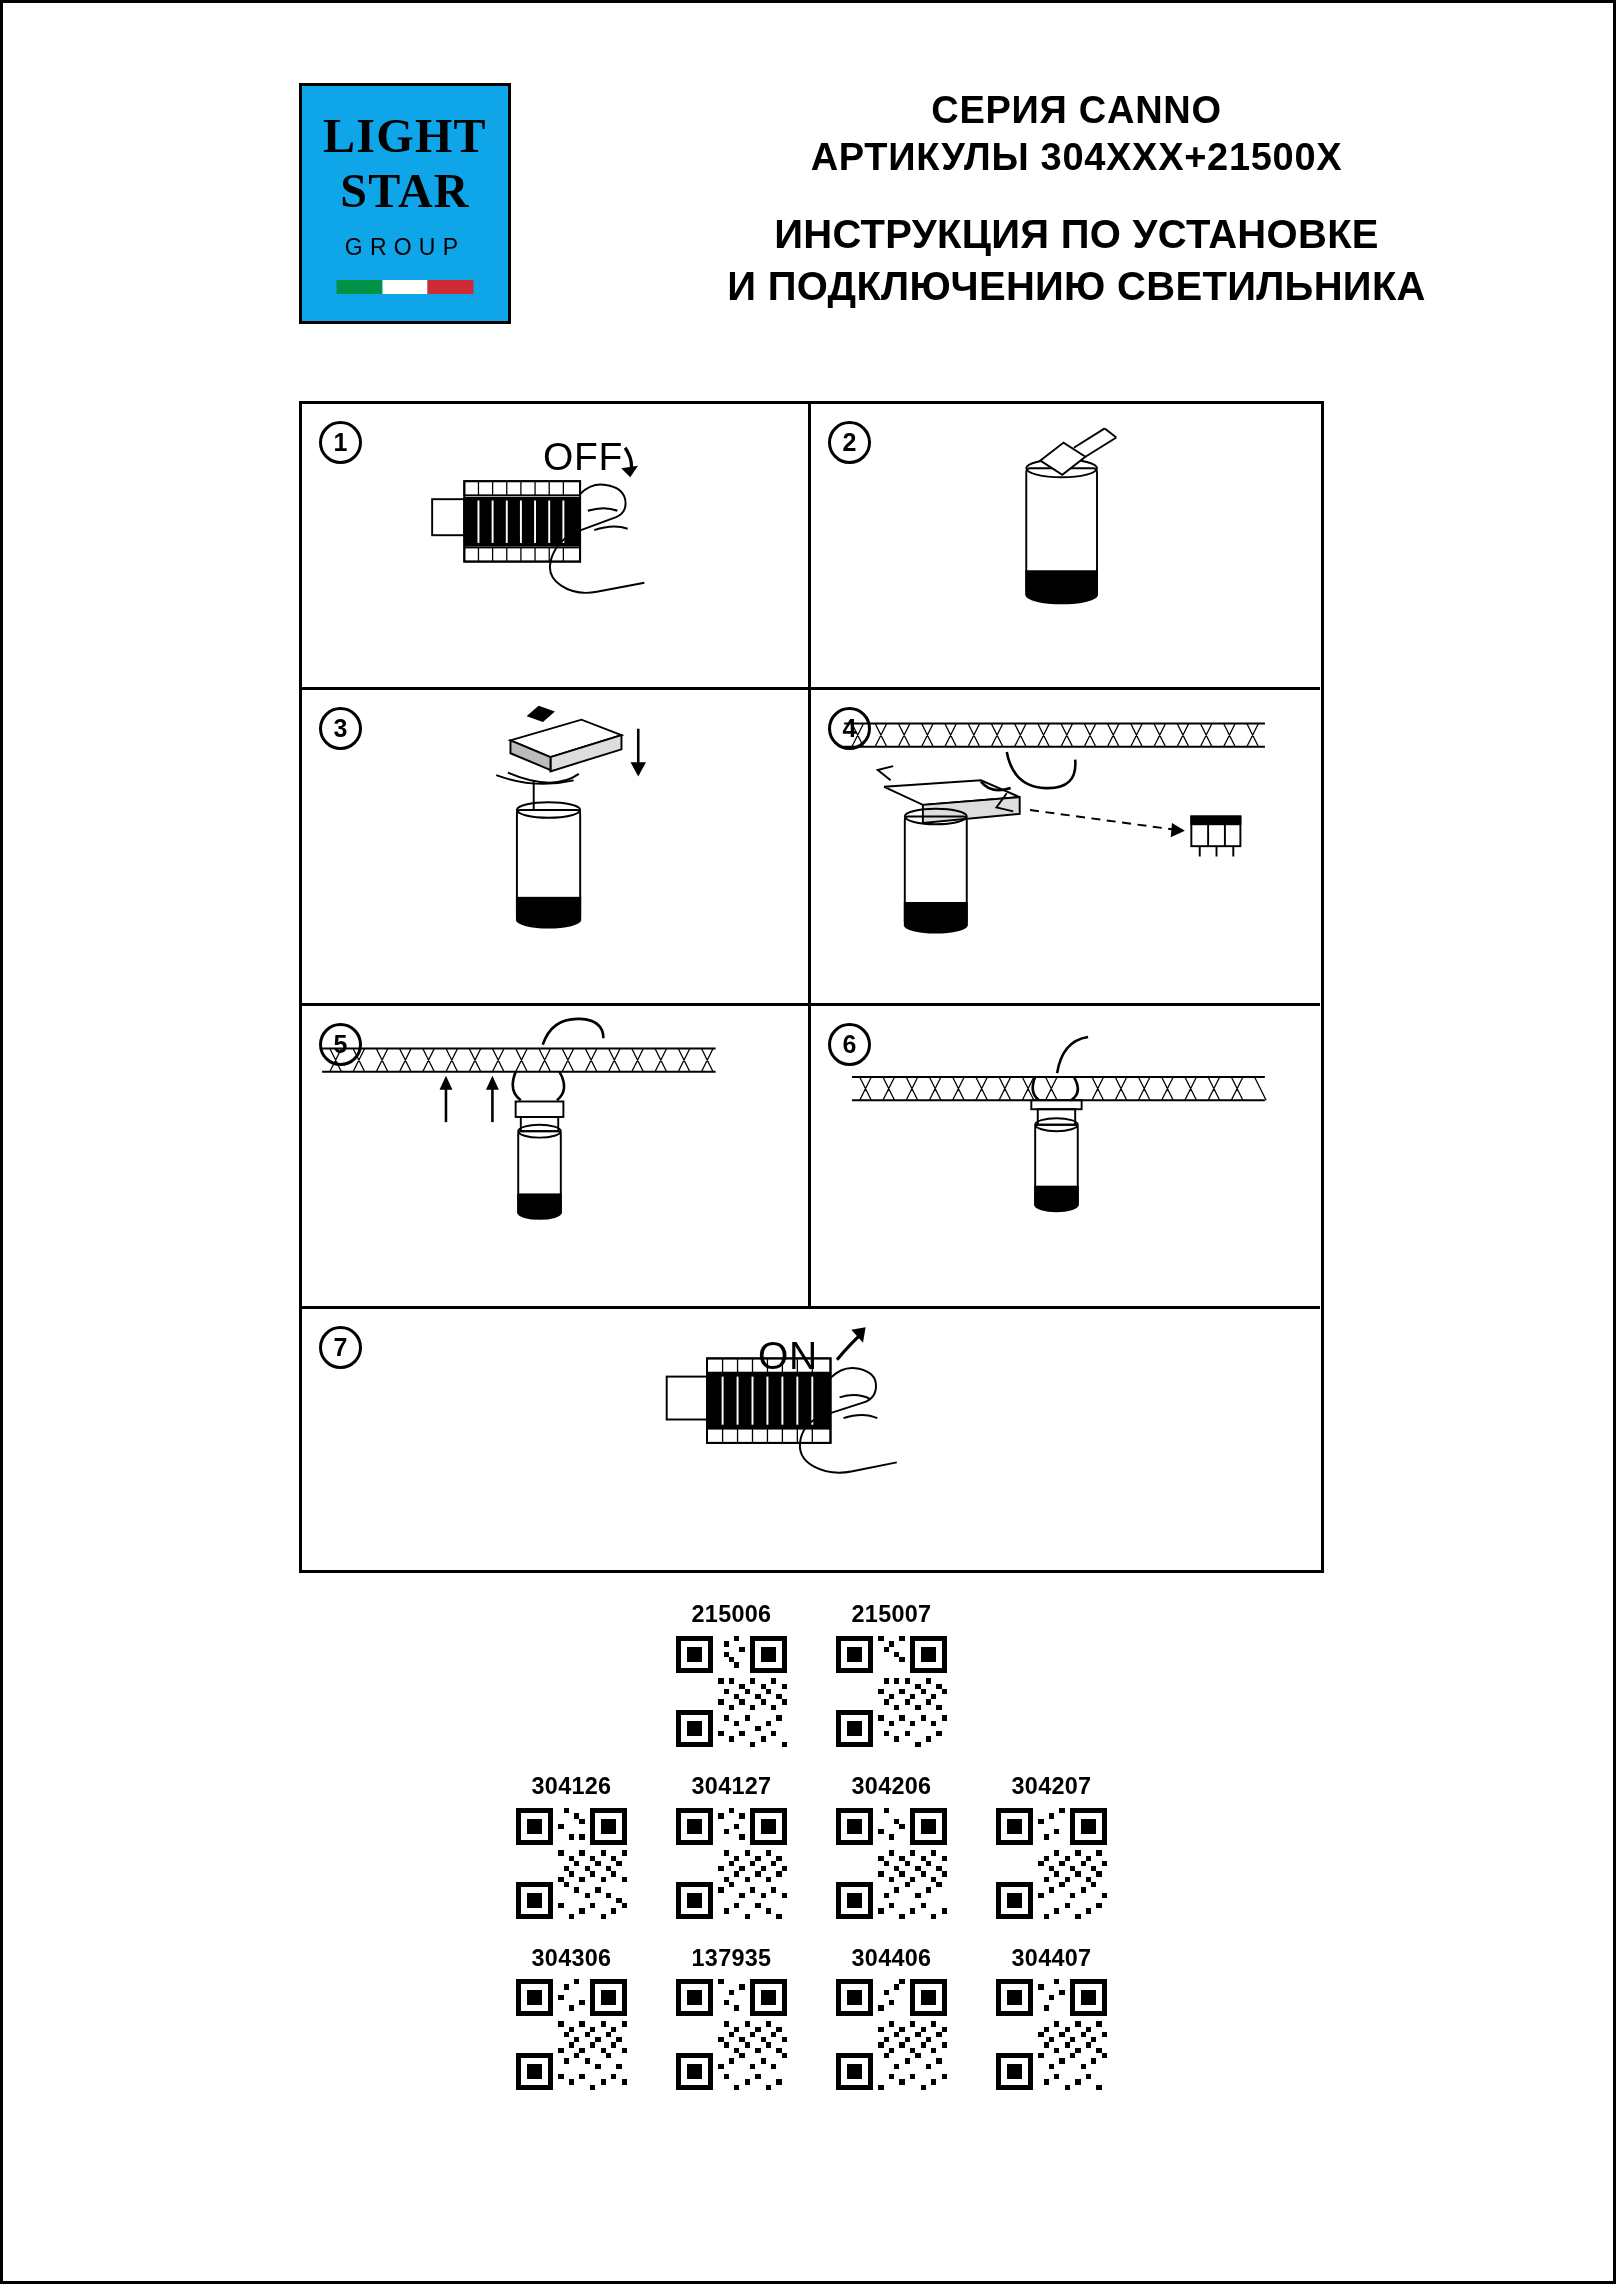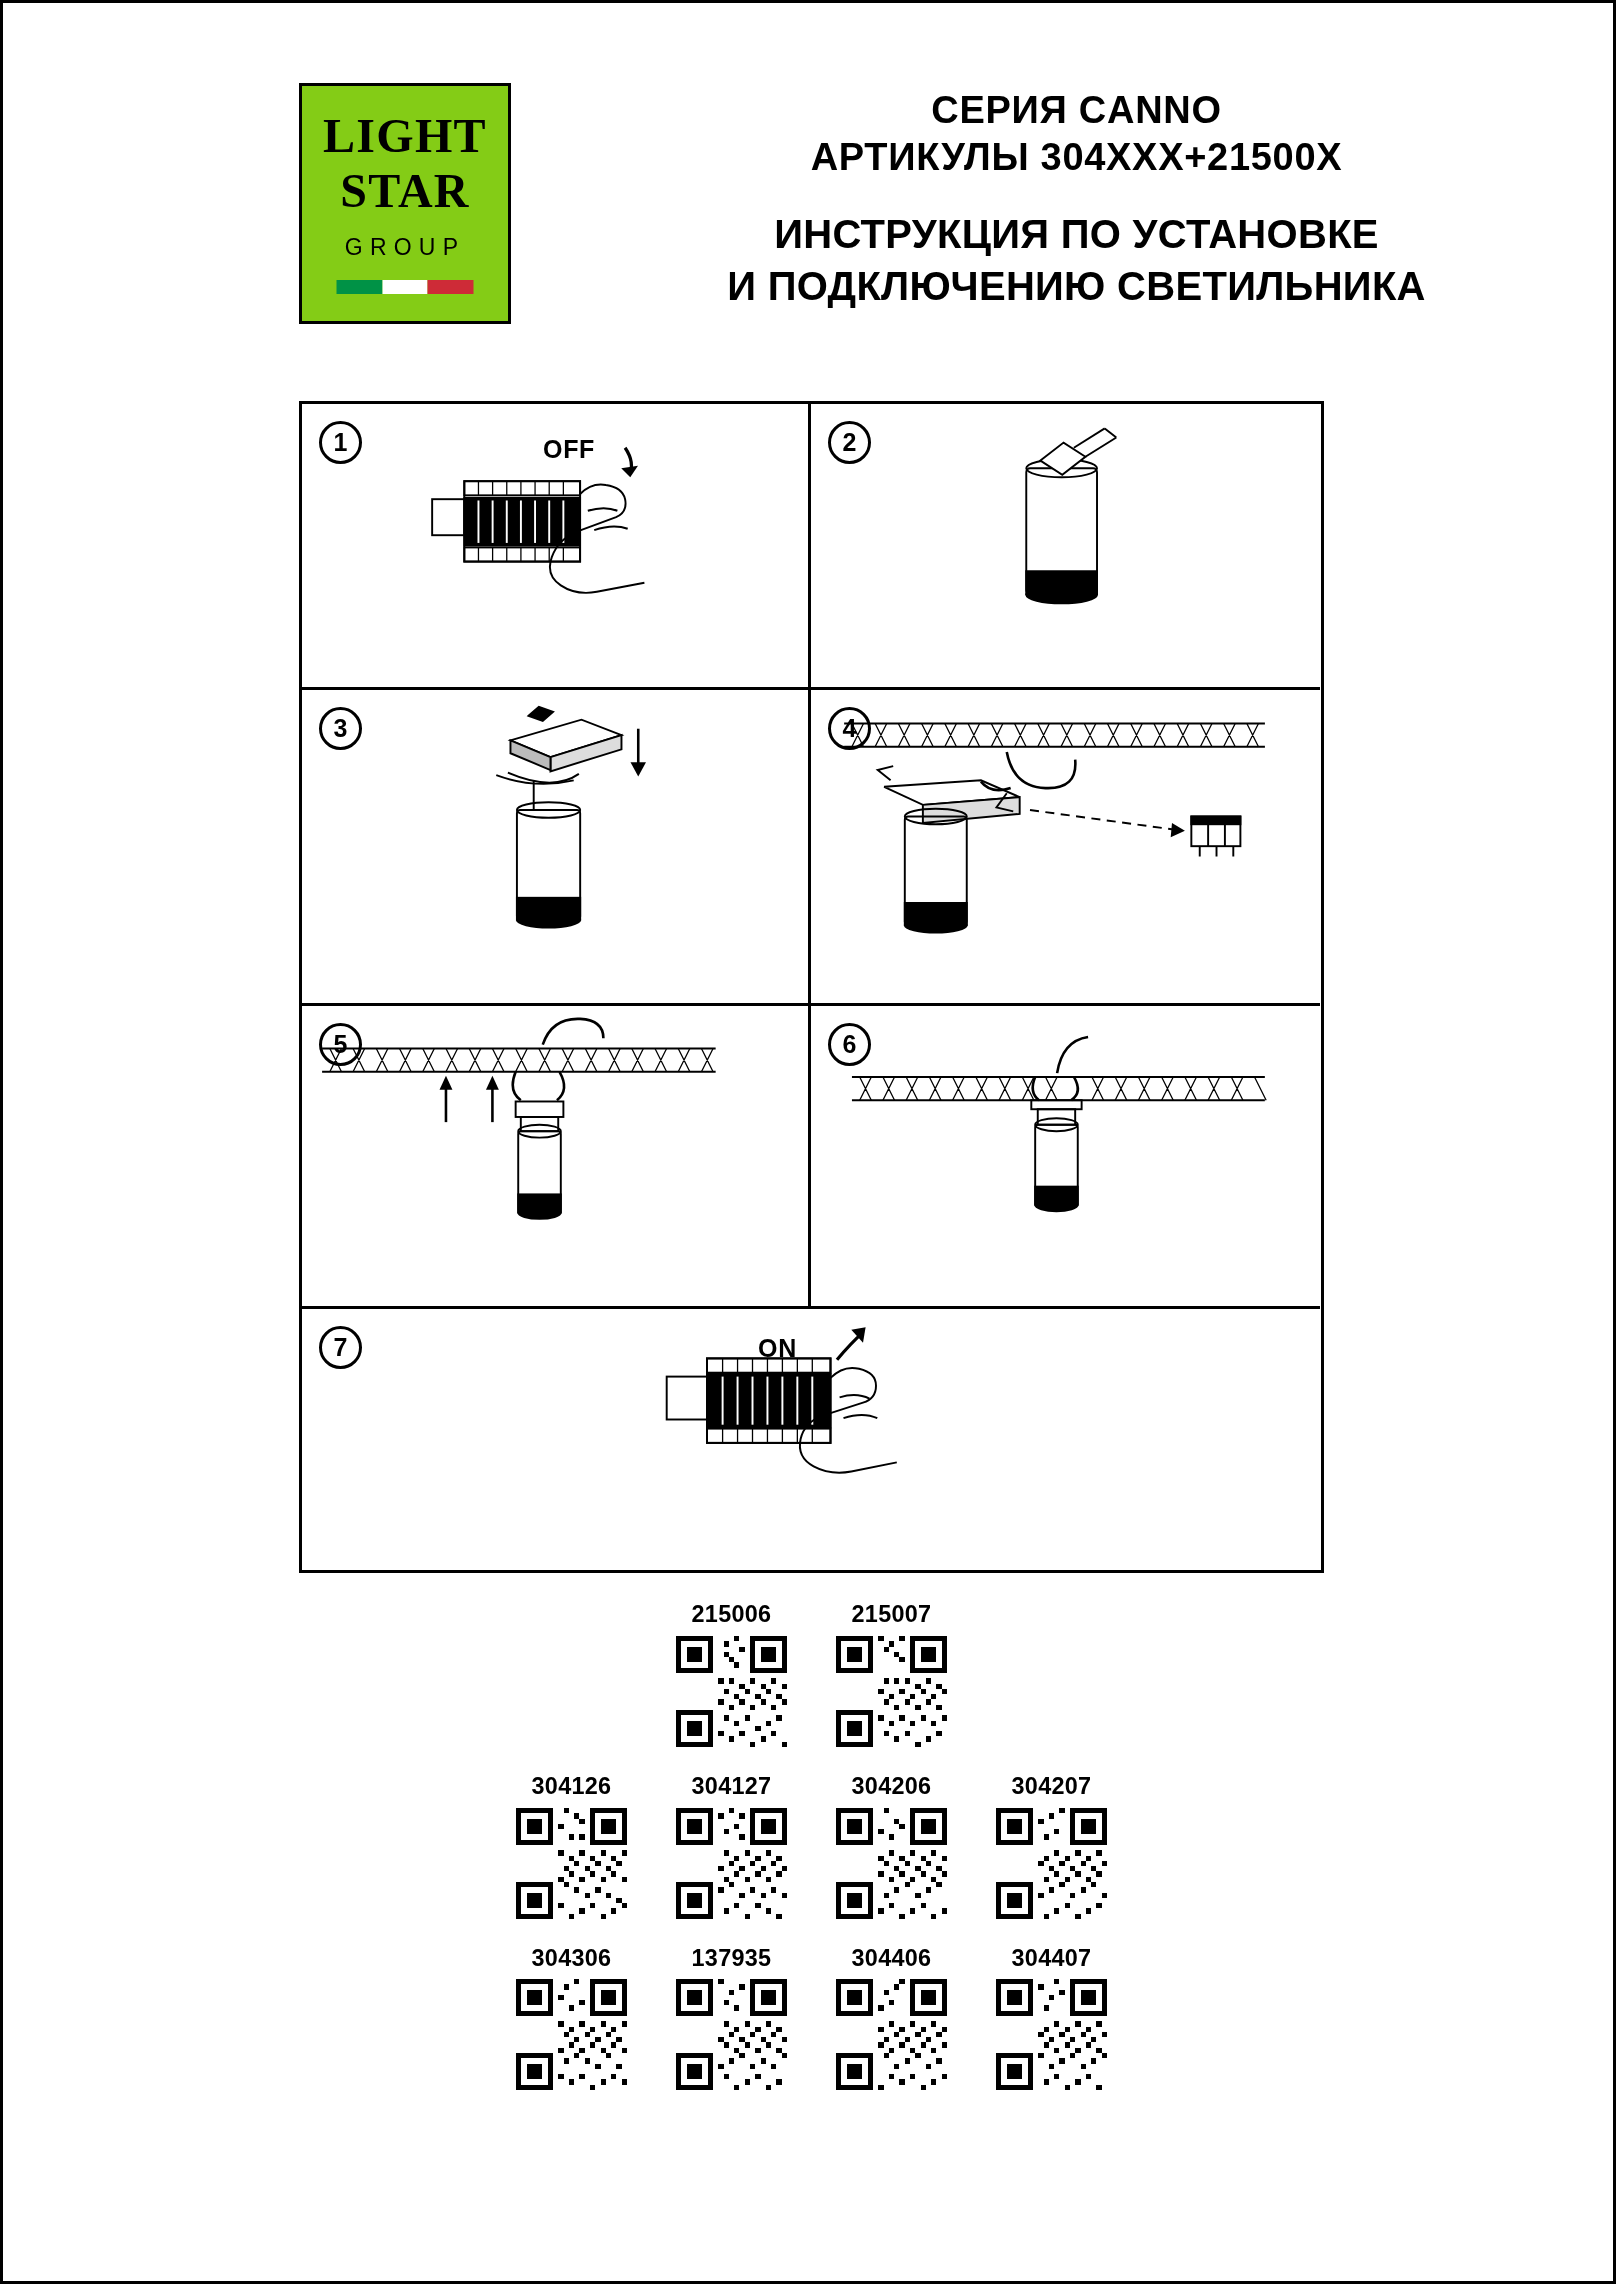--- a/index.html
+++ b/index.html
@@ -14,21 +14,21 @@
     position:absolute; left:0; top:0; width:1616px; height:2284px;
     box-sizing:border-box;
     border:3.9px solid #000;
   }
   
   .header {
     position:absolute; left:296px; top:72px; width:1042px; height:260px;
   }
   .logo-box {
     position:absolute; left:0px; top:7.8px; width:212px; height:241px;
-    border:3.3px solid #000; box-sizing:border-box; background:#84cc16;
+    border:3.3px solid #000; box-sizing:border-box; background:#0ea5e9;
   }
   .logo-text {
     position:absolute; left:0; top:22px; width:100%;
     text-align:center;
     font-family:"Liberation Serif", serif;
     font-weight:bold;
     font-size:48px; line-height:55px;
     letter-spacing:1.3px;
   }
   .logo-word { display:block; }
@@ -86,21 +86,21 @@
 
   .step-num {
     position:absolute; left:17px; top:17px;
     width:43px; height:43px; border:3.3px solid #000; border-radius:50%;
     display:flex; align-items:center; justify-content:center;
     font-size:25px; font-weight:bold;
     box-sizing:border-box;
   }
   .onoff {
     position:absolute;
-    font-size:25px; font-weight:bold; letter-spacing:0.7px;
+    font-size:39px; font-weight:normal; letter-spacing:0.7px;
   }
   .art { position:absolute; left:0; top:0; width:100%; height:100%; }
 
   
   .qr-section { position:absolute; left:296px; top:1598px; width:1025px; }
   .qr-row { display:flex; justify-content:center; gap:36px; margin-bottom:26px; }
   .qr-item { width:124px; text-align:center; }
   .qr-label { font-size:23.4px; font-weight:bold; margin-bottom:7.8px; letter-spacing:0.3px; }
   .qr-img { width:111px; height:111px; margin:0 auto; display:block; }
 

